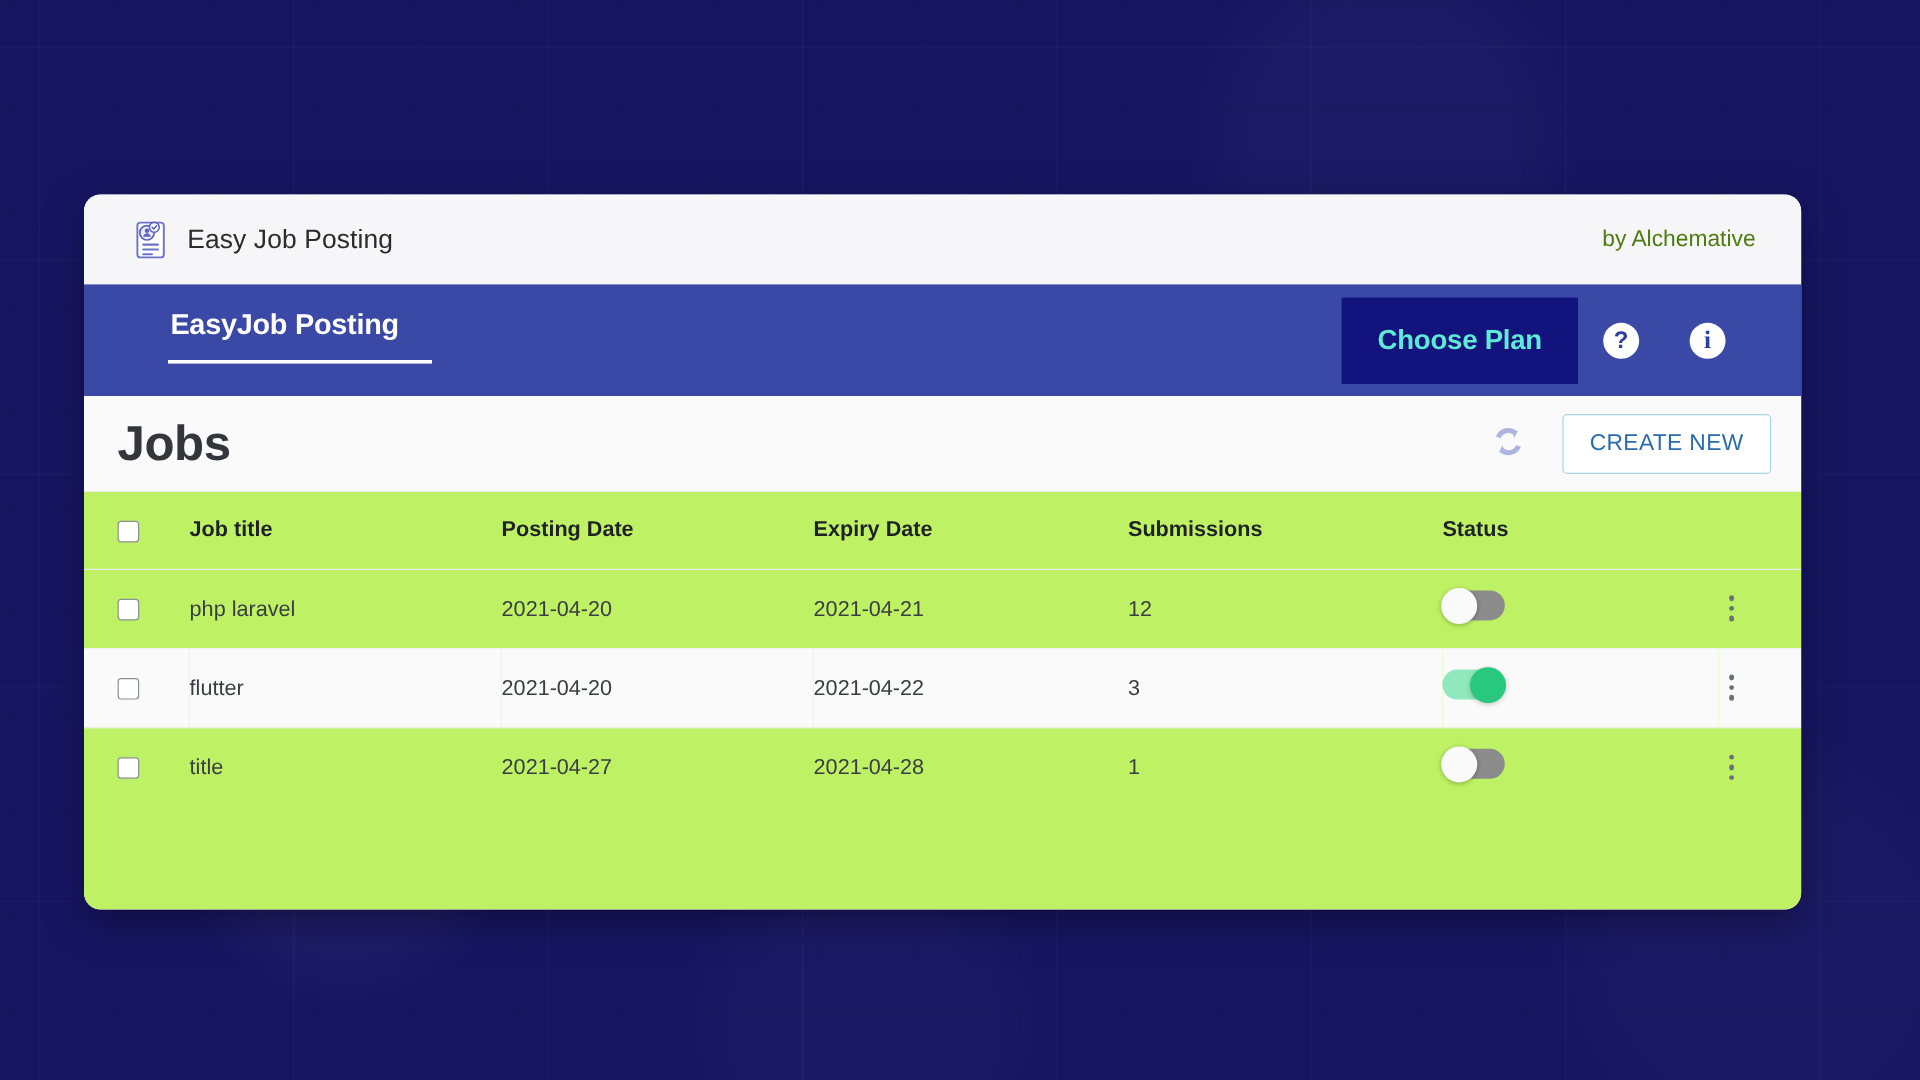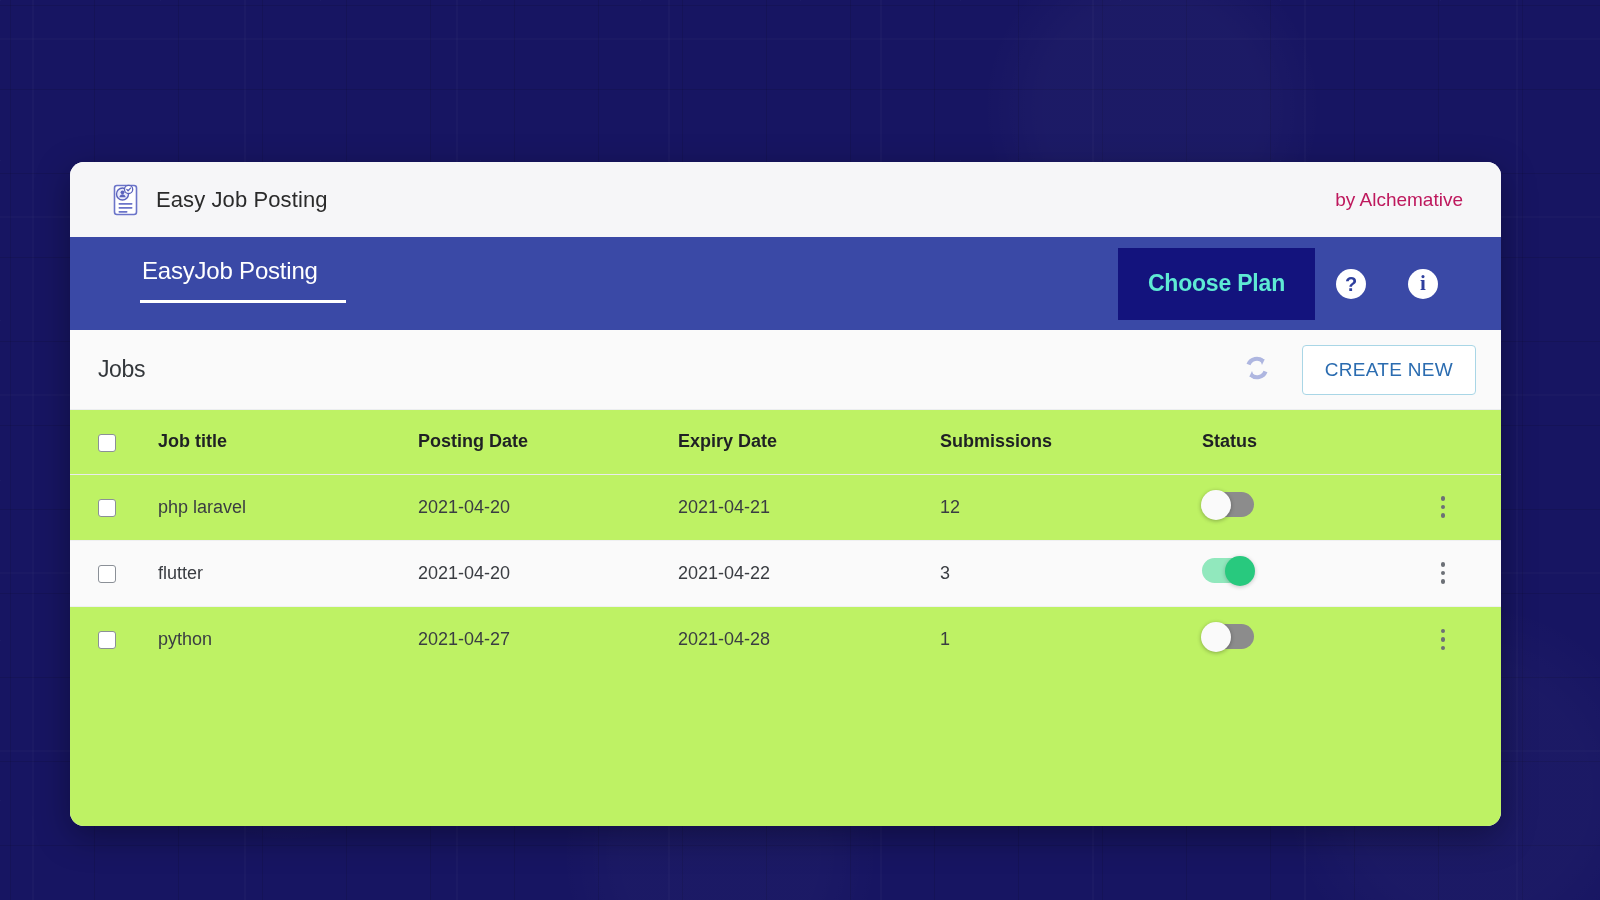--- a/index.html
+++ b/index.html
@@ -40,21 +40,21 @@
       radial-gradient(circle at 45% 95%, rgba(255,255,255,0.018) 0 100px, transparent 160px);
     pointer-events: none;
   }
 
   
   .app-card {
     position: absolute;
     left: 70px;
     top: 162px;
     width: 1431px;
-    height: 664px;
+    height: 596px;
     background: #ffffff;
     border-radius: 14px;
     box-shadow: 0 10px 34px rgba(0,0,0,0.34);
     overflow: hidden;
     display: flex;
     flex-direction: column;
   }
 
   
   .brand-bar {
@@ -72,37 +72,37 @@
   }
   .brand-logo { width: 30px; height: 34px; display: block; }
   .brand-title {
     font-size: 22px;
     color: #2b2b2b;
     letter-spacing: 0.1px;
   }
   .brand-right {
     margin-left: auto;
     font-size: 19px;
-    color: #be185d;
+    color: #4d7c0f;
   }
 
   
   .nav-bar {
     height: 93px;
     background: #3a49a6;
     display: flex;
     align-items: center;
     padding-left: 72px;
     position: relative;
     flex: 0 0 auto;
   }
   .nav-tab {
     color: #ffffff;
     font-size: 24px;
-    font-weight: normal;
+    font-weight: bold;
     letter-spacing: -0.2px;
     padding-bottom: 26px;
     position: relative;
     cursor: pointer;
   }
   .nav-tab::after {
     content: "";
     position: absolute;
     left: -2px;
     right: -28px;
@@ -159,23 +159,23 @@
   .page-head {
     height: 80px;
     background: #fafafa;
     display: flex;
     align-items: center;
     padding: 0 25px 0 28px;
     border-bottom: 1px solid #eceef0;
     flex: 0 0 auto;
   }
   .page-title {
-    font-size: 23px;
+    font-size: 41px;
     color: #33373b;
-    font-weight: normal;
+    font-weight: bold;
     letter-spacing: -0.4px;
   }
   .head-actions {
     margin-left: auto;
     display: flex;
     align-items: center;
     gap: 24px;
   }
   .refresh-btn {
     width: 42px; height: 42px;
@@ -405,21 +405,21 @@
                 <i></i>
               </span>
           </td>
         </tr>
 
 
         <tr>
           <td class="col-check">
             <span class="cb"></span>
           </td>
-          <td class="col-title">python</td>
+          <td class="col-title">title</td>
           <td class="col-post">2021-04-27</td>
           <td class="col-expiry">2021-04-28</td>
           <td class="col-subs">1</td>
           <td class="col-status">
             <span class="toggle">
               <span class="track"></span>
               <span class="knob"></span>
             </span>
           </td>
           <td class="col-menu">

